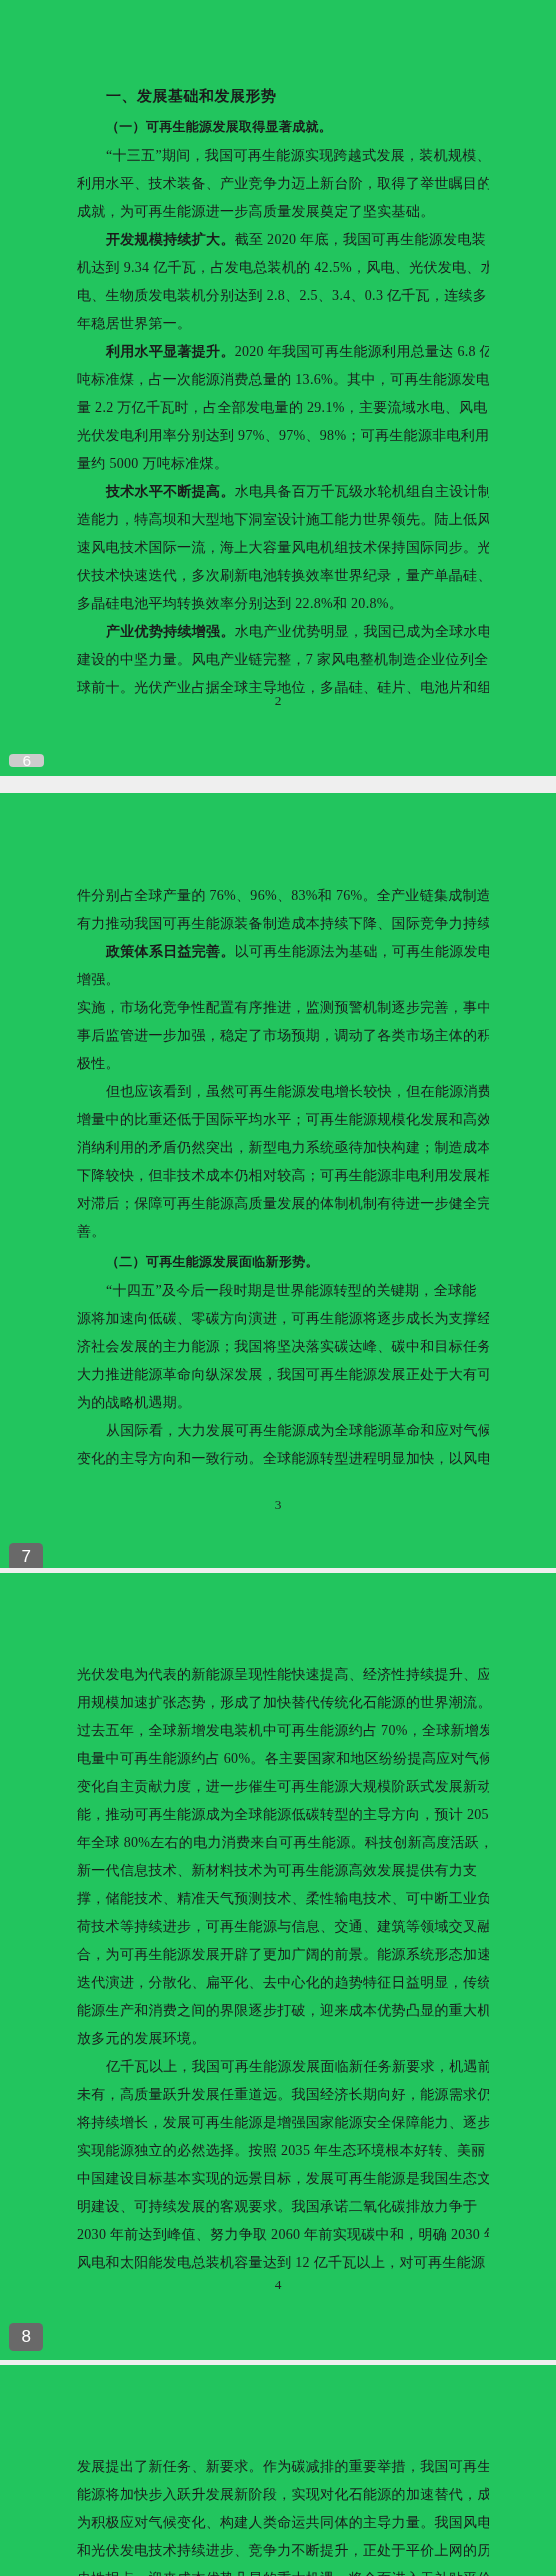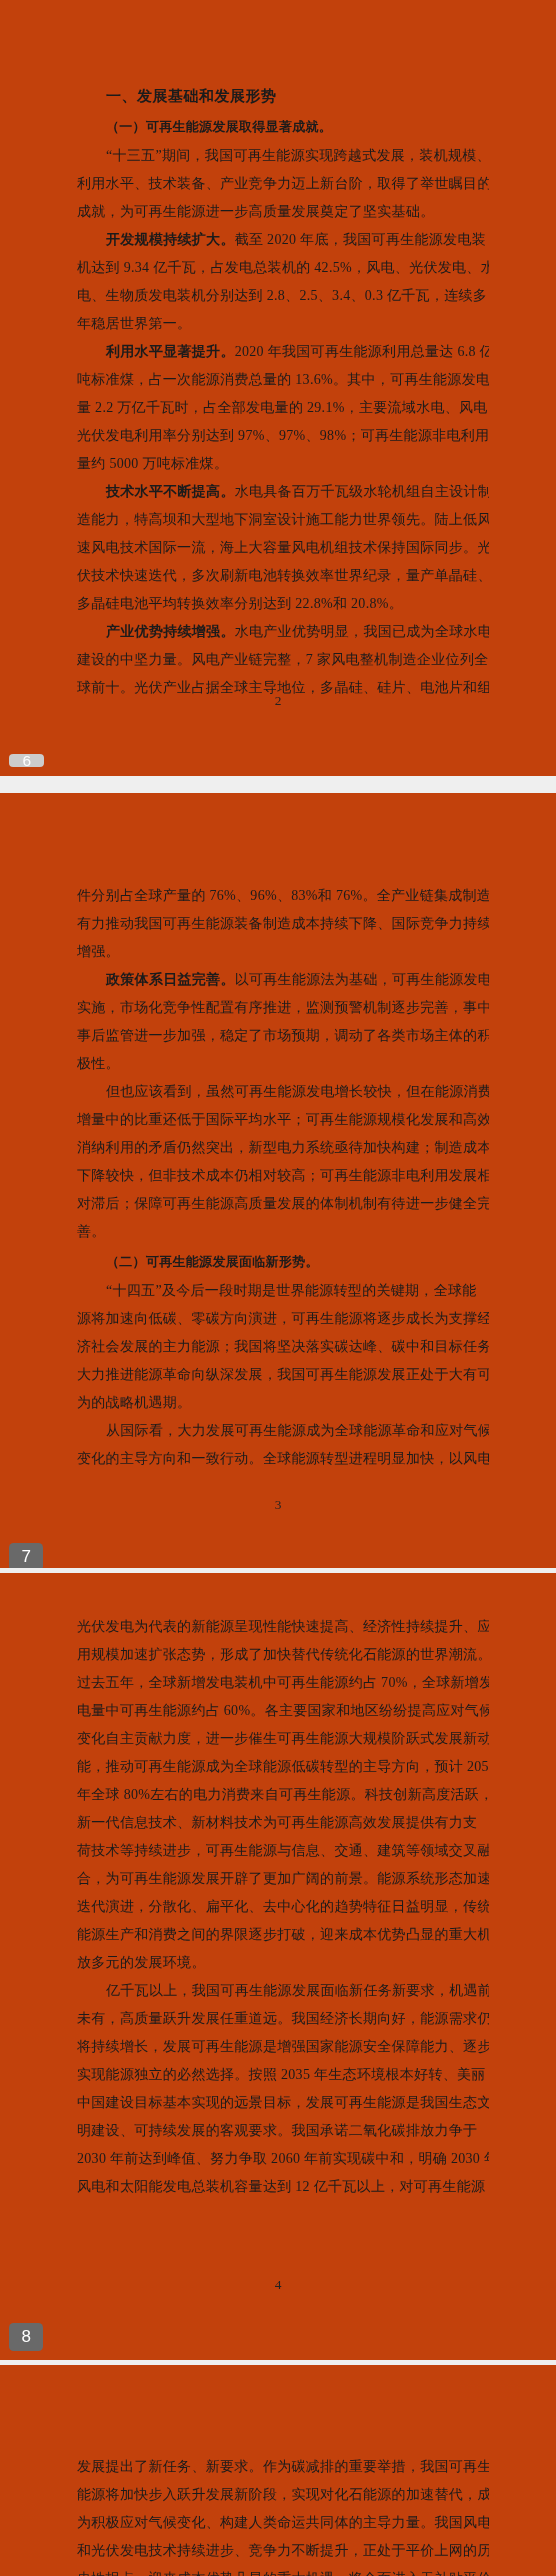--- a/index.html
+++ b/index.html
@@ -4,21 +4,21 @@
 <title>Document Viewer</title>
 <style>
   html,body{margin:0;padding:0;}
   body{
     width:556px;height:3958px;position:relative;overflow:hidden;
     background:#efefef;
     font-family:"Liberation Serif","DejaVu Serif",serif;
     color:#1b1b1b;
   }
   .page{
-    position:absolute;left:0;width:556px;background:#c2410c;
+    position:absolute;left:0;width:556px;background:#22c55e;
     box-shadow:0 0.5px 1px rgba(0,0,0,0.10);
   }
   .content{padding-left:77px;padding-right:67px;}
   .line{
     margin:0;font-size:14px;line-height:28px;letter-spacing:0.3px;
     white-space:nowrap;overflow:hidden;
   }
   .line.indent{text-indent:29px;}
   .line.h1{
     font-family:"Liberation Sans","DejaVu Sans",sans-serif;
@@ -78,22 +78,22 @@
       <div class="page-footer">2</div>
       <div class="badge light">
         <span class="digit">6</span>
       </div>
     </div>
     <div class="separator" style="top: 776px; height: 5.2px;"></div>
     <div class="page" style="top: 793px; height: 787px;">
       <div class="content" style="padding-top: 89px;">
         <p class="line body"><span>件分别占全球产量的 76%、96%、83%和 76%。全产业链集成制造</span></p>
         <p class="line body"><span>有力推动我国可再生能源装备制造成本持续下降、国际竞争力持续</span></p>
+        <p class="line body indent"><b>政策体系日益完善。</b><span>以可再生能源法为基础，可再生能源发电</span></p>
         <p class="line body"><span>增强。</span></p>
-        <p class="line body indent"><b>政策体系日益完善。</b><span>以可再生能源法为基础，可再生能源发电</span></p>
         <p class="line body"><span>实施，市场化竞争性配置有序推进，监测预警机制逐步完善，事中</span></p>
         <p class="line body"><span>事后监管进一步加强，稳定了市场预期，调动了各类市场主体的积</span></p>
         <p class="line body"><span>极性。</span></p>
         <p class="line body indent"><span>但也应该看到，虽然可再生能源发电增长较快，但在能源消费</span></p>
         <p class="line body"><span>增量中的比重还低于国际平均水平；可再生能源规模化发展和高效</span></p>
         <p class="line body"><span>消纳利用的矛盾仍然突出，新型电力系统亟待加快构建；制造成本</span></p>
         <p class="line body"><span>下降较快，但非技术成本仍相对较高；可再生能源非电利用发展相</span></p>
         <p class="line body"><span>对滞后；保障可再生能源高质量发展的体制机制有待进一步健全完</span></p>
         <p class="line body"><span>善。</span></p>
         <p class="line h2 indent"><span>（二）可再生能源发展面临新形势。</span></p>
@@ -103,29 +103,30 @@
         <p class="line body"><span>大力推进能源革命向纵深发展，我国可再生能源发展正处于大有可</span></p>
         <p class="line body"><span>为的战略机遇期。</span></p>
         <p class="line body indent"><span>从国际看，大力发展可再生能源成为全球能源革命和应对气候</span></p>
         <p class="line body"><span>变化的主导方向和一致行动。全球能源转型进程明显加快，以风电、</span></p>
       </div>
       <div class="page-footer">3</div>
       <div class="badge"><span class="digit">7</span></div>
     </div>
     <div class="separator" style="top: 1568px; height: 5.2px;"></div>
     <div class="page" style="top: 1573px; height: 787px;">
-      <div class="content" style="padding-top: 40px;">
+      <div class="content" style="padding-top: 88px;">
         <p class="line body"><span>光伏发电为代表的新能源呈现性能快速提高、经济性持续提升、应</span></p>
         <p class="line body"><span>用规模加速扩张态势，形成了加快替代传统化石能源的世界潮流。</span></p>
         <p class="line body"><span>过去五年，全球新增发电装机中可再生能源约占 70%，全球新增发</span></p>
         <p class="line body"><span>电量中可再生能源约占 60%。各主要国家和地区纷纷提高应对气候</span></p>
         <p class="line body"><span>变化自主贡献力度，进一步催生可再生能源大规模阶跃式发展新动</span></p>
         <p class="line body"><span>能，推动可再生能源成为全球能源低碳转型的主导方向，预计 2050</span></p>
         <p class="line body"><span>年全球 80%左右的电力消费来自可再生能源。科技创新高度活跃，</span></p>
         <p class="line body"><span>新一代信息技术、新材料技术为可再生能源高效发展提供有力支</span></p>
+        <p class="line body"><span>撑，储能技术、精准天气预测技术、柔性输电技术、可中断工业负</span></p>
         <p class="line body"><span>荷技术等持续进步，可再生能源与信息、交通、建筑等领域交叉融</span></p>
         <p class="line body"><span>合，为可再生能源发展开辟了更加广阔的前景。能源系统形态加速</span></p>
         <p class="line body"><span>迭代演进，分散化、扁平化、去中心化的趋势特征日益明显，传统</span></p>
         <p class="line body"><span>能源生产和消费之间的界限逐步打破，迎来成本优势凸显的重大机遇</span></p>
         <p class="line body"><span>放多元的发展环境。</span></p>
         <p class="line body indent"><span>亿千瓦以上，我国可再生能源发展面临新任务新要求，机遇前所</span></p>
         <p class="line body"><span>未有，高质量跃升发展任重道远。我国经济长期向好，能源需求仍</span></p>
         <p class="line body"><span>将持续增长，发展可再生能源是增强国家能源安全保障能力、逐步</span></p>
         <p class="line body"><span>实现能源独立的必然选择。按照 2035 年生态环境根本好转、美丽</span></p>
         <p class="line body"><span>中国建设目标基本实现的远景目标，发展可再生能源是我国生态文</span></p>

